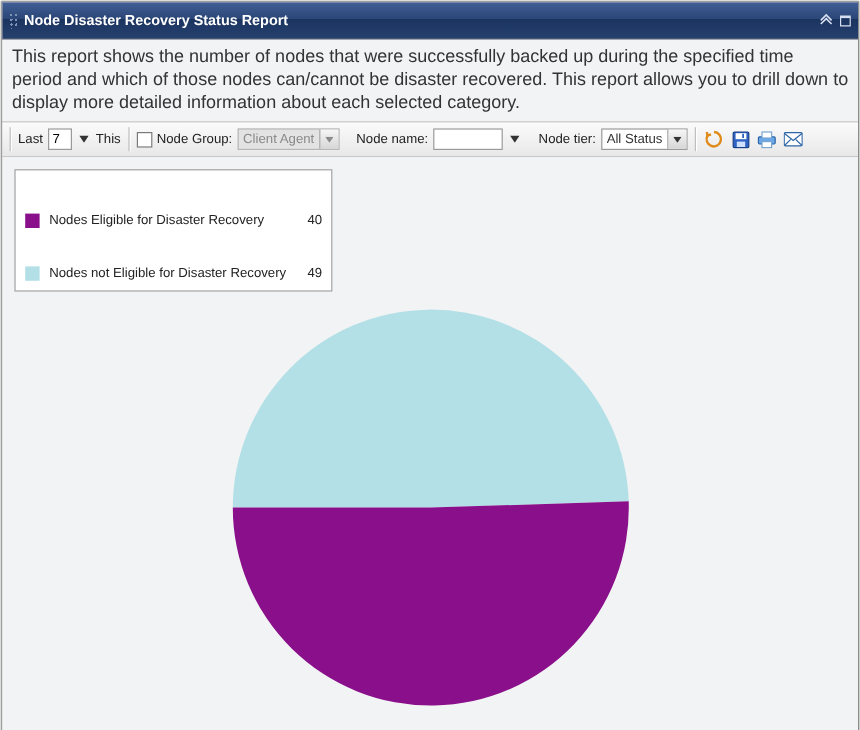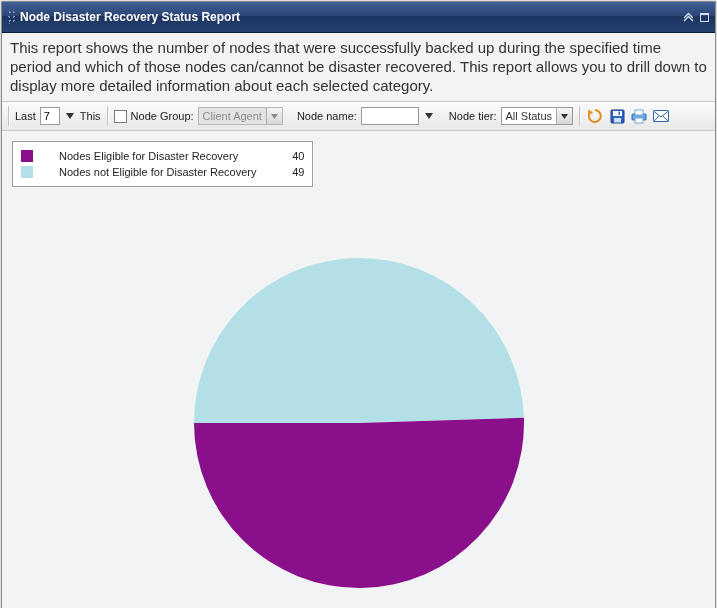--- a/index.html
+++ b/index.html
@@ -132,22 +132,23 @@
   }
   .legend-box {
     position: absolute;
     left: 10px; top: 10px;
     border: 1px solid #a0a0a0;
     background: #fff;
     padding: 6px 8px;
     font-size: 11px;
   }
   .legend-row {
-    display: flex; gap: 26px;
+    display: flex; gap: 8px;
     padding: 2px 0;
+    margin-top: 28px;
   }
   .legend-swatch {
     width: 12px; height: 12px;
     flex-shrink: 0;
   }
   .legend-label { flex: 1; }
   .legend-value { text-align: right; min-width: 22px; }
   .chart {
     position: absolute;
     left: 50%;

